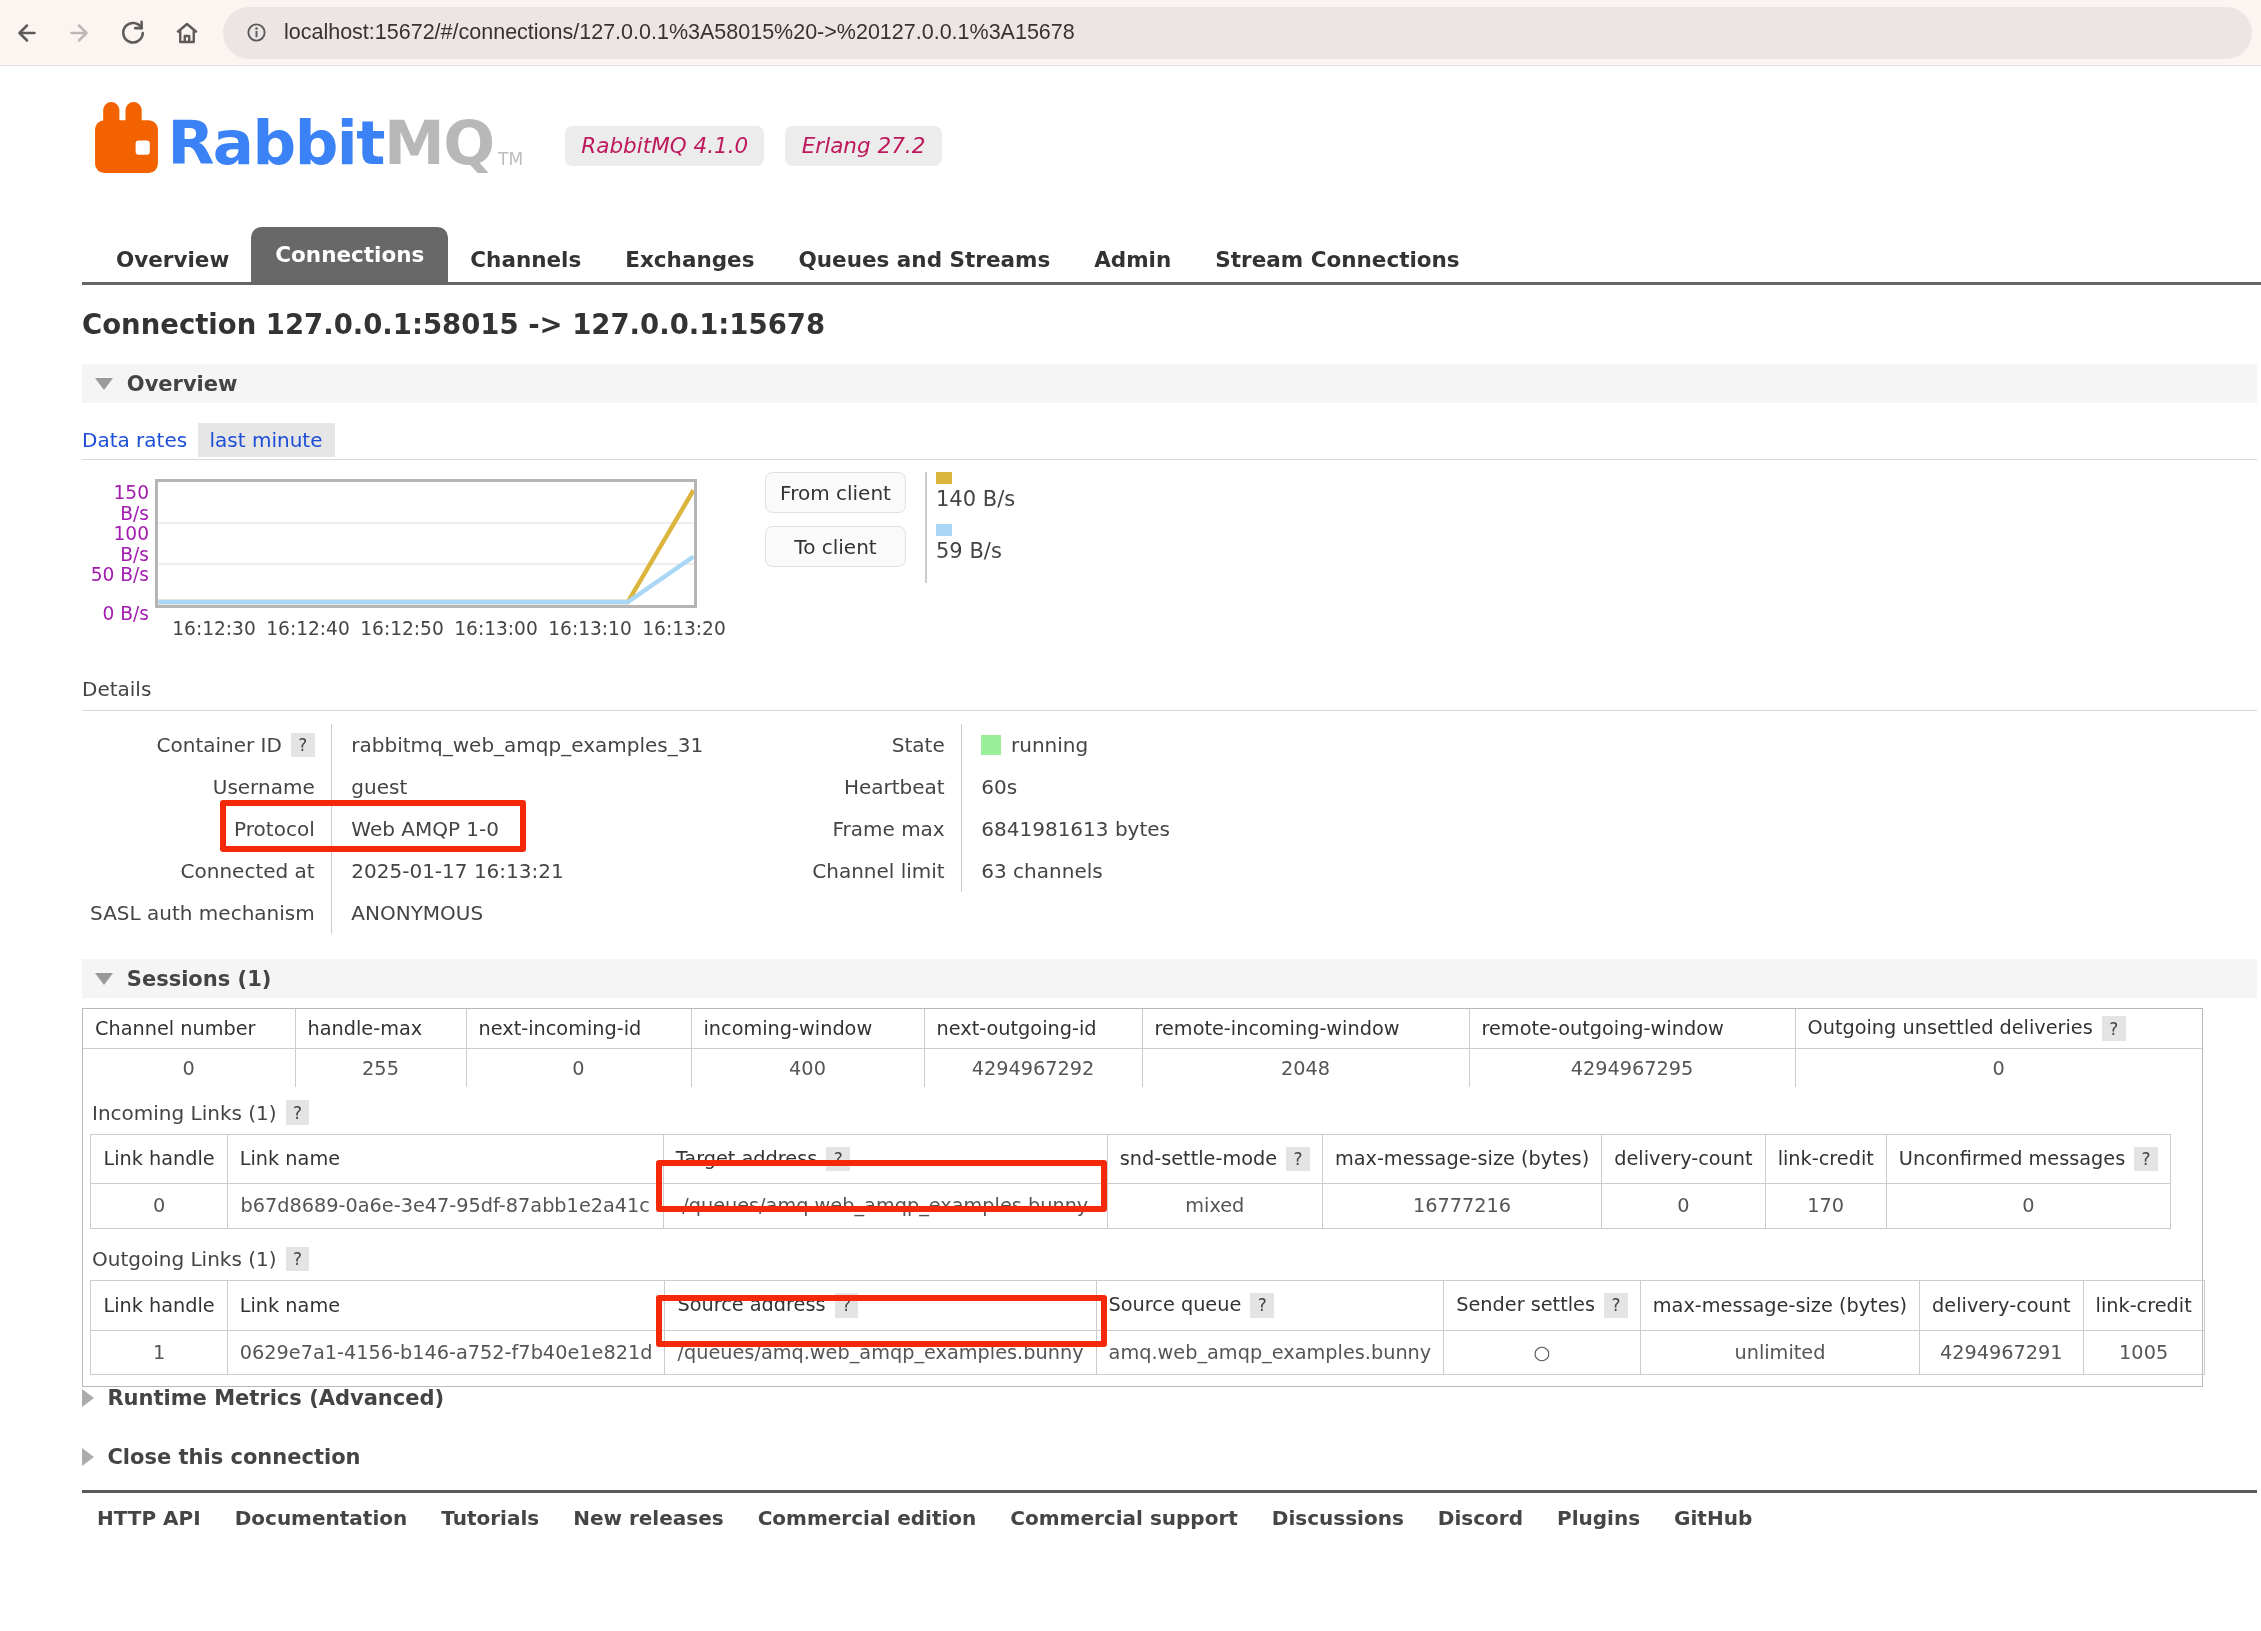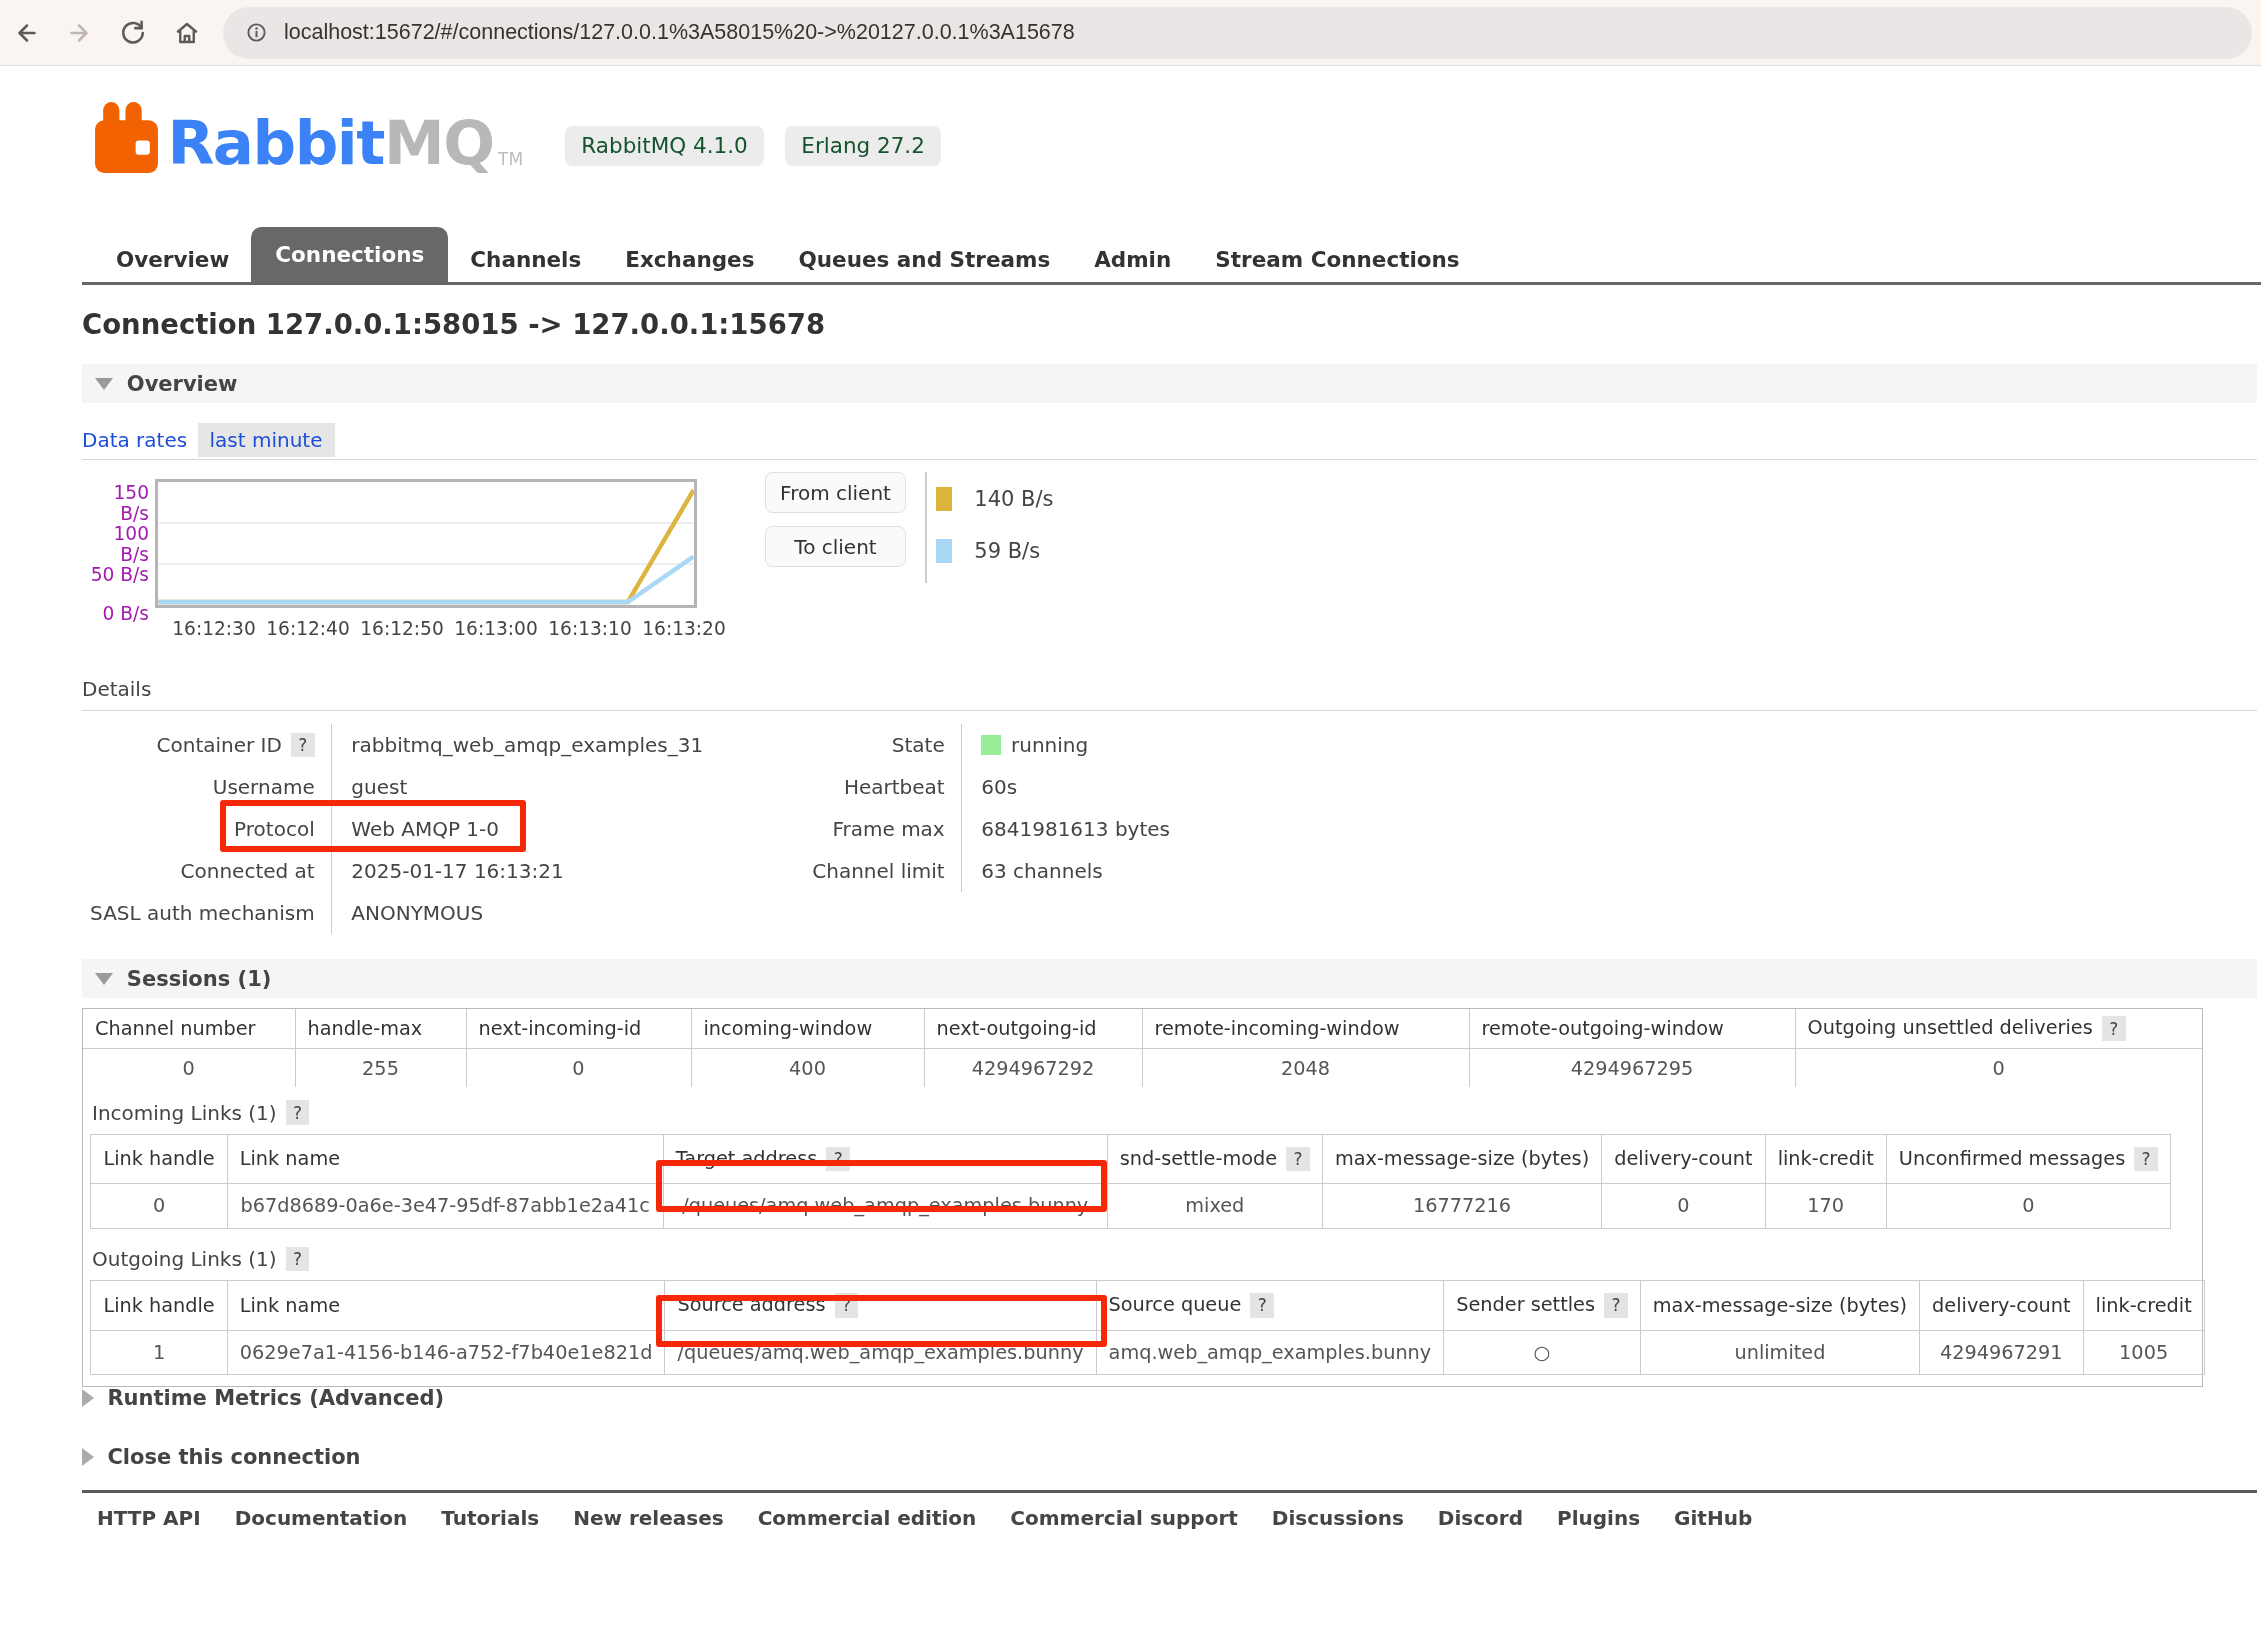--- a/index.html
+++ b/index.html
@@ -17,21 +17,21 @@
   .url-text{font-size:21.5px;color:#38312f;margin-left:15px;white-space:nowrap;}
 
   
   .logo-row{position:absolute;left:95px;top:102px;display:flex;align-items:flex-end;}
   .rabbit-mark{width:65px;height:71px;margin-right:7.4px;}
   .logo-word{font-size:61px;font-weight:600;letter-spacing:-1.5px;line-height:1;}
   .logo-rabbit{color:#3b82f6;text-align:right;}
   .logo-mq{color:#b8b8b8;}
   .logo-tm{font-size:17px;color:#bdbdbd;margin:0 0 4.5px 4.5px;}
   .badges{display:flex;gap:21px;margin:0 0 7.4px 42px;}
-  .badge{background:#ececec;border-radius:7.4px;padding:7.4px 16.3px;font-size:21.5px;color:#14532d;white-space:nowrap;}
+  .badge{background:#ececec;border-radius:7.4px;padding:7.4px 16.3px;font-size:21.5px;color:#be185d;white-space:nowrap;font-style:italic;}
 
   
   .tabs{position:absolute;left:82px;top:227px;width:2175px;display:flex;align-items:flex-end;
         border-bottom:3.7px solid #666;padding-left:12px;}
   .tab{font-size:21.5px;font-weight:bold;color:#333;padding:10.4px 22px;white-space:nowrap;}
   .tab.active{background:#686868;color:#fff;border-radius:10.4px 10.4px 0 0;padding:15px 24px;}
 
   .page-title{position:absolute;left:82px;top:290px;font-size:27.5px;font-weight:bold;color:#333;white-space:nowrap;}
 
   
@@ -54,21 +54,21 @@
   .chart{position:absolute;left:82px;top:472px;width:1262px;height:186px;}
   .plot{position:absolute;left:73px;top:7.4px;width:536px;height:123px;border:3px solid #b5b5b5;background:#fff;}
   #y-labels{position:absolute;left:0;top:0;width:67px;height:163px;}
   .ylab{position:absolute;right:0;width:67px;text-align:right;font-size:18.6px;color:#a21caf;margin-top:14px;}
   .xlab{position:absolute;top:146px;width:104px;text-align:center;font-size:18.6px;color:#444;}
   .legend-buttons{position:absolute;left:683px;top:0;width:141px;display:flex;flex-direction:column;gap:13.4px;}
   .legend-btn{border:1.5px solid #e0e0e0;background:#fafafa;border-radius:7.4px;height:39px;
               display:flex;align-items:center;justify-content:center;font-size:20px;color:#333;}
   .legend-sep{position:absolute;left:843px;top:0;width:1.5px;height:111px;background:#ccc;}
   .legend-values{position:absolute;left:854px;top:0;display:flex;flex-direction:column;gap:13.4px;}
-  .legend-val{height:39px;display:flex;align-items:flex-end;gap:22px;font-size:21px;color:#444;}
+  .legend-val{height:39px;display:flex;align-items:flex-start;gap:3px;font-size:21px;color:#444;flex-direction:column;}
   .swatch{width:16.3px;height:24px;display:inline-block;}
 
   
   .details-title{position:absolute;left:82px;top:677px;font-size:20px;color:#444;}
   .details-grid{position:absolute;left:82px;top:724px;width:2175px;height:208px;}
   .dcol{position:absolute;top:0;}
   .dcol.left{left:0;width:698px;}
   .dcol.right{left:586px;width:728px;}
   .drow{display:flex;min-height:42px;}
   .dlabel{text-align:right;padding-right:16.3px;font-size:20px;color:#444;box-sizing:border-box;

